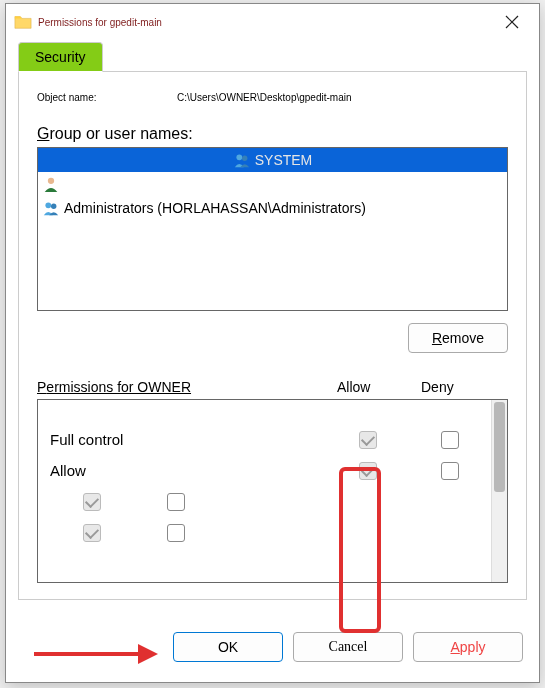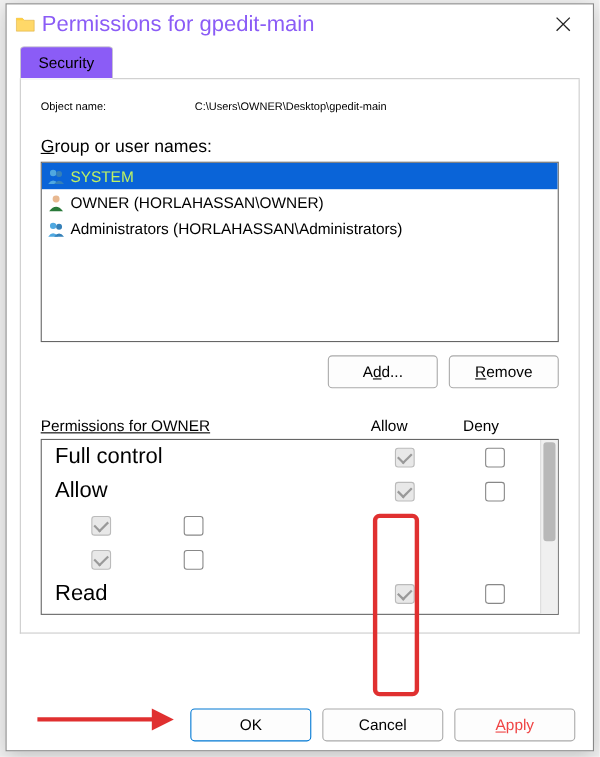--- a/index.html
+++ b/index.html
@@ -22,22 +22,22 @@
       height: 36px;
       padding: 0 8px 0 4px;
     }
     
     .titlebar .folder-icon {
       width: 18px; height: 16px;
       margin: 0 6px 0 4px;
     }
     
     .titlebar .title {
-      font-size: 20px;
-      color: #8b5cf6;
+      font-size: 10px;
+      color: #7f1d1d;
       flex: 1;
     }
     
     .close-btn {
       width: 38px; height: 30px;
       display: flex;
       align-items: center;
       justify-content: center;
       cursor: pointer;
     }
@@ -49,21 +49,21 @@
     }
     
     .tab-strip {
       display: flex;
       border-bottom: 1px solid #ccc;
       margin-top: 2px;
     }
     .tab {
       padding: 6px 16px 6px 16px;
       font-size: 14px;
-      background: #8b5cf6;
+      background: #84cc16;
       border: 1px solid #ccc;
       border-bottom: 1px solid #fff;
       border-radius: 4px 4px 0 0;
       margin-bottom: -1px;
       cursor: pointer;
     }
     
     .tab-content {
       border: 1px solid #ccc;
       border-top: none;
@@ -92,21 +92,22 @@
     }
     .list-item {
       display: flex;
       align-items: center;
       padding: 3px 4px;
       gap: 4px;
       cursor: pointer;
     }
     .list-item.selected {
       background: #0a64d8;
-      color: #bef264;
+      color: #e5e5e5;
+      justify-content: center;
     }
     .list-item .user-icon {
       width: 18px; height: 18px;
       flex-shrink: 0;
     }
     
     .button-row {
       display: flex;
       justify-content: flex-end;
       gap: 10px;
@@ -140,21 +141,22 @@
     .perm-header .col { width: 84px; text-align: left; }
     
     .perm-list-wrap {
       border: 1px solid #666;
       display: flex;
     }
     .perm-list {
       flex: 1;
       height: 158px;
       overflow: hidden;
-      font-size: 20px;
+      font-size: 15px;
+      margin-top: 24px;
     }
     .scrollbar-track {
       width: 16px;
       background: #f0f0f0;
       border-left: 1px solid #ddd;
       position: relative;
     }
     .scrollbar-thumb {
       position: absolute;
       top: 2px; left: 2px; right: 2px;
@@ -199,21 +201,21 @@
       position: absolute;
       border: 4px solid #e03030;
       border-radius: 6px;
       pointer-events: none;
     }
     
     .bottom-bar {
       display: flex;
       justify-content: flex-end;
       gap: 10px;
-      padding: 16px 16px 8px 0;
+      padding: 16px 16px 20px 0;
     }
     
     .arrow-annotation {
       position: absolute;
       left: 30px;
       bottom: 22px;
       pointer-events: none;
     }
   </style>
 </head>
@@ -261,35 +263,33 @@
                 <path d="M2 18 q5 -7 10 0 z" fill="#4fa8e0"></path>
                 <path d="M8 18 q5 -6.5 10 0 z" fill="#3580b8"></path>
               </svg></span>
             <span>SYSTEM</span>
           </div>
           <div class="list-item">
             <span class="user-icon"><svg viewBox="0 0 20 20" width="18" height="18">
                 <circle cx="10" cy="6.5" r="3.5" fill="#e8b890"></circle>
                 <path d="M3 19 q7 -9 14 0 z" fill="#2a7a3a"></path>
               </svg></span>
-            <span>OWNER (HORLAHASSAN\OWNER)</span>
           </div>
           <div class="list-item">
             <span class="user-icon"><svg viewBox="0 0 20 20" width="18" height="18">
                 <circle cx="7" cy="7" r="3.2" fill="#4fa8e0"></circle>
                 <circle cx="13" cy="8" r="3" fill="#3580b8"></circle>
                 <path d="M2 18 q5 -7 10 0 z" fill="#4fa8e0"></path>
                 <path d="M8 18 q5 -6.5 10 0 z" fill="#3580b8"></path>
               </svg></span>
             <span>Administrators (HORLAHASSAN\Administrators)</span>
           </div>
         </div>
 
       <div class="button-row">
-        <button class="btn"><span>A</span><span class="u">d</span><span>d...</span></button>
         <button class="btn"><span class="u">R</span><span>emove</span></button>
       </div>
 
       <div class="perm-header">
         <span class="perm-title"><span>P</span><span style="text-decoration:none;">ermissions for OWNER</span></span>
         <span class="col">Allow</span>
         <span class="col">Deny</span>
       </div>
 
       <div class="perm-list-wrap">
@@ -305,39 +305,34 @@
               <span class="perm-cb"><span class="checkbox"></span></span>
             </div>
             <div class="perm-row">
               <span class="perm-cb"><span class="checkbox checked disabled"></span></span>
               <span class="perm-cb"><span class="checkbox"></span></span>
             </div>
             <div class="perm-row">
               <span class="perm-cb"><span class="checkbox checked disabled"></span></span>
               <span class="perm-cb"><span class="checkbox"></span></span>
             </div>
-            <div class="perm-row">
-              <span class="perm-name">Read</span>
-              <span class="perm-cb"><span class="checkbox checked disabled"></span></span>
-              <span class="perm-cb"><span class="checkbox"></span></span>
-            </div>
           </div>
         <div class="scrollbar-track">
           <div class="scrollbar-thumb"></div>
         </div>
       </div>
 
       <div class="highlight-box" style="left:320px; top:395px; width:42px; height:166px;"></div>
 
     </div>
   </div>
 
   <div class="bottom-bar">
     <button class="btn default" style="width:110px;">OK</button>
-    <button class="btn" style="width:110px;">Cancel</button>
+    <button class="btn" style="width:110px;font-family:Liberation Serif, serif;">Cancel</button>
     <button class="btn" disabled="" style="width:110px;"><span class="u">A</span><span>pply</span></button>
   </div>
 
 </div>
 
 <svg class="arrow-annotation" width="130" height="24" viewBox="0 0 130 24">
   <line x1="4" y1="12" x2="112" y2="12" stroke="#e03030" stroke-width="4"></line>
   <polygon points="108,2 128,12 108,22" fill="#e03030"></polygon>
 </svg>
 

